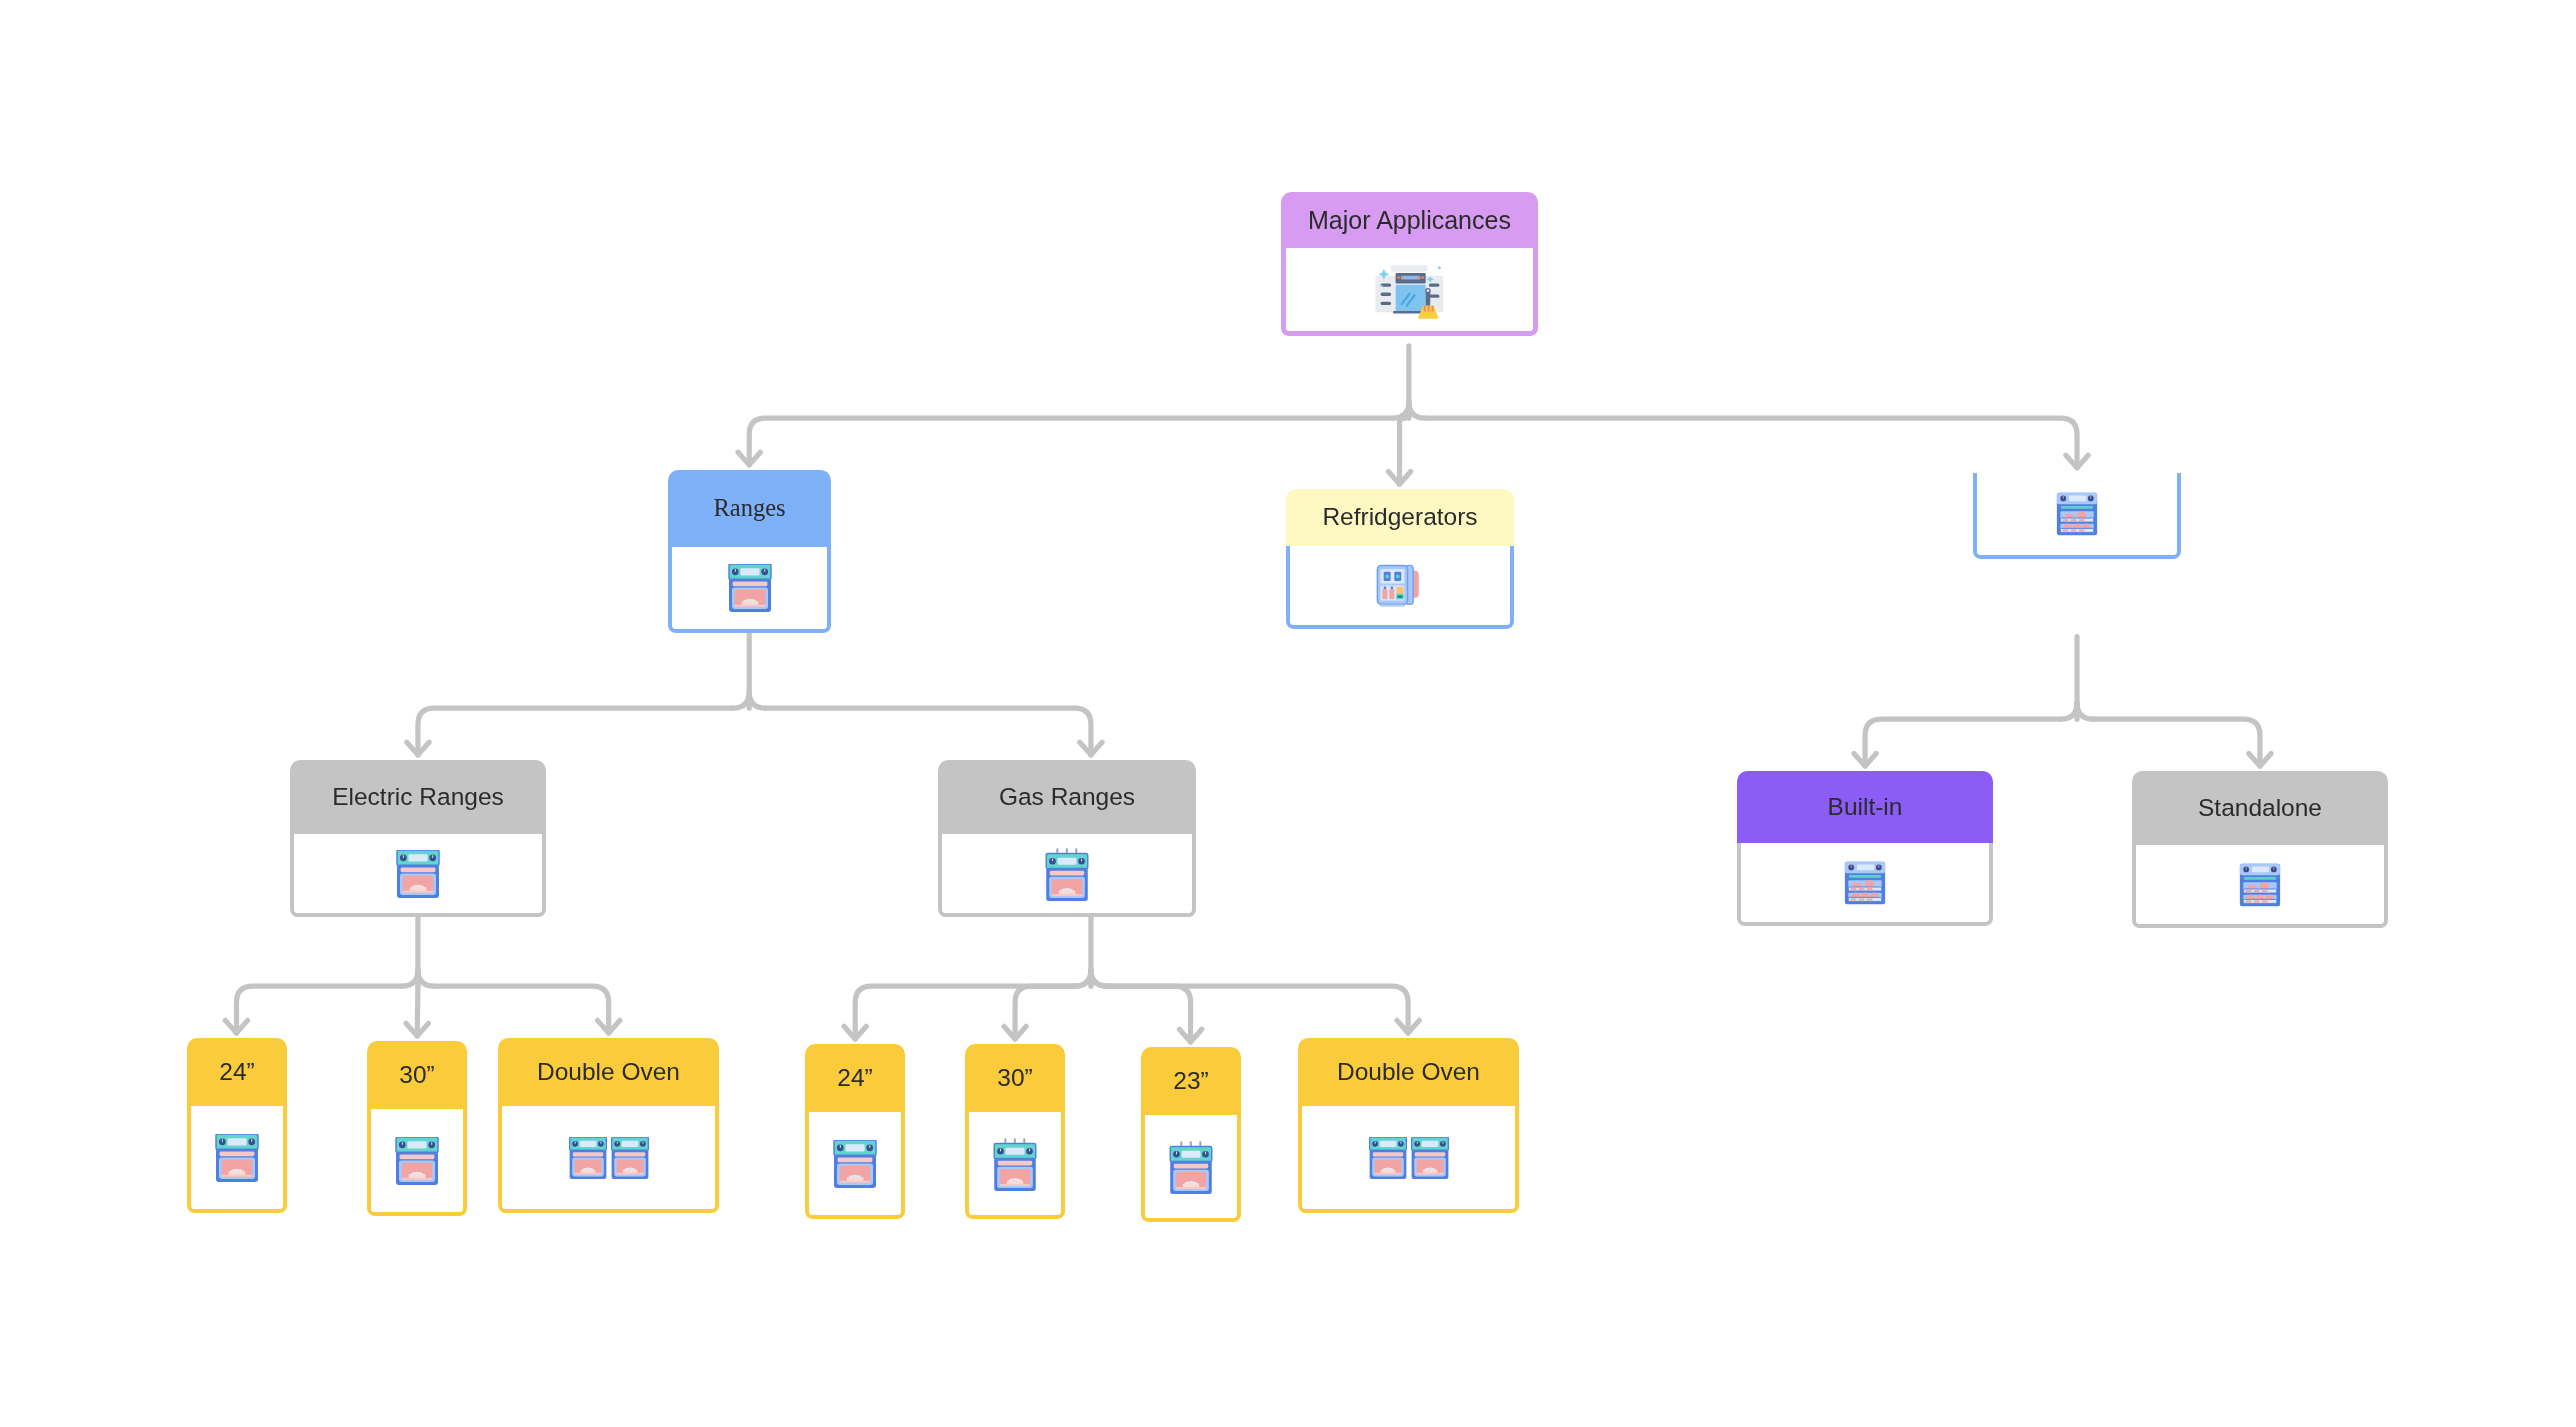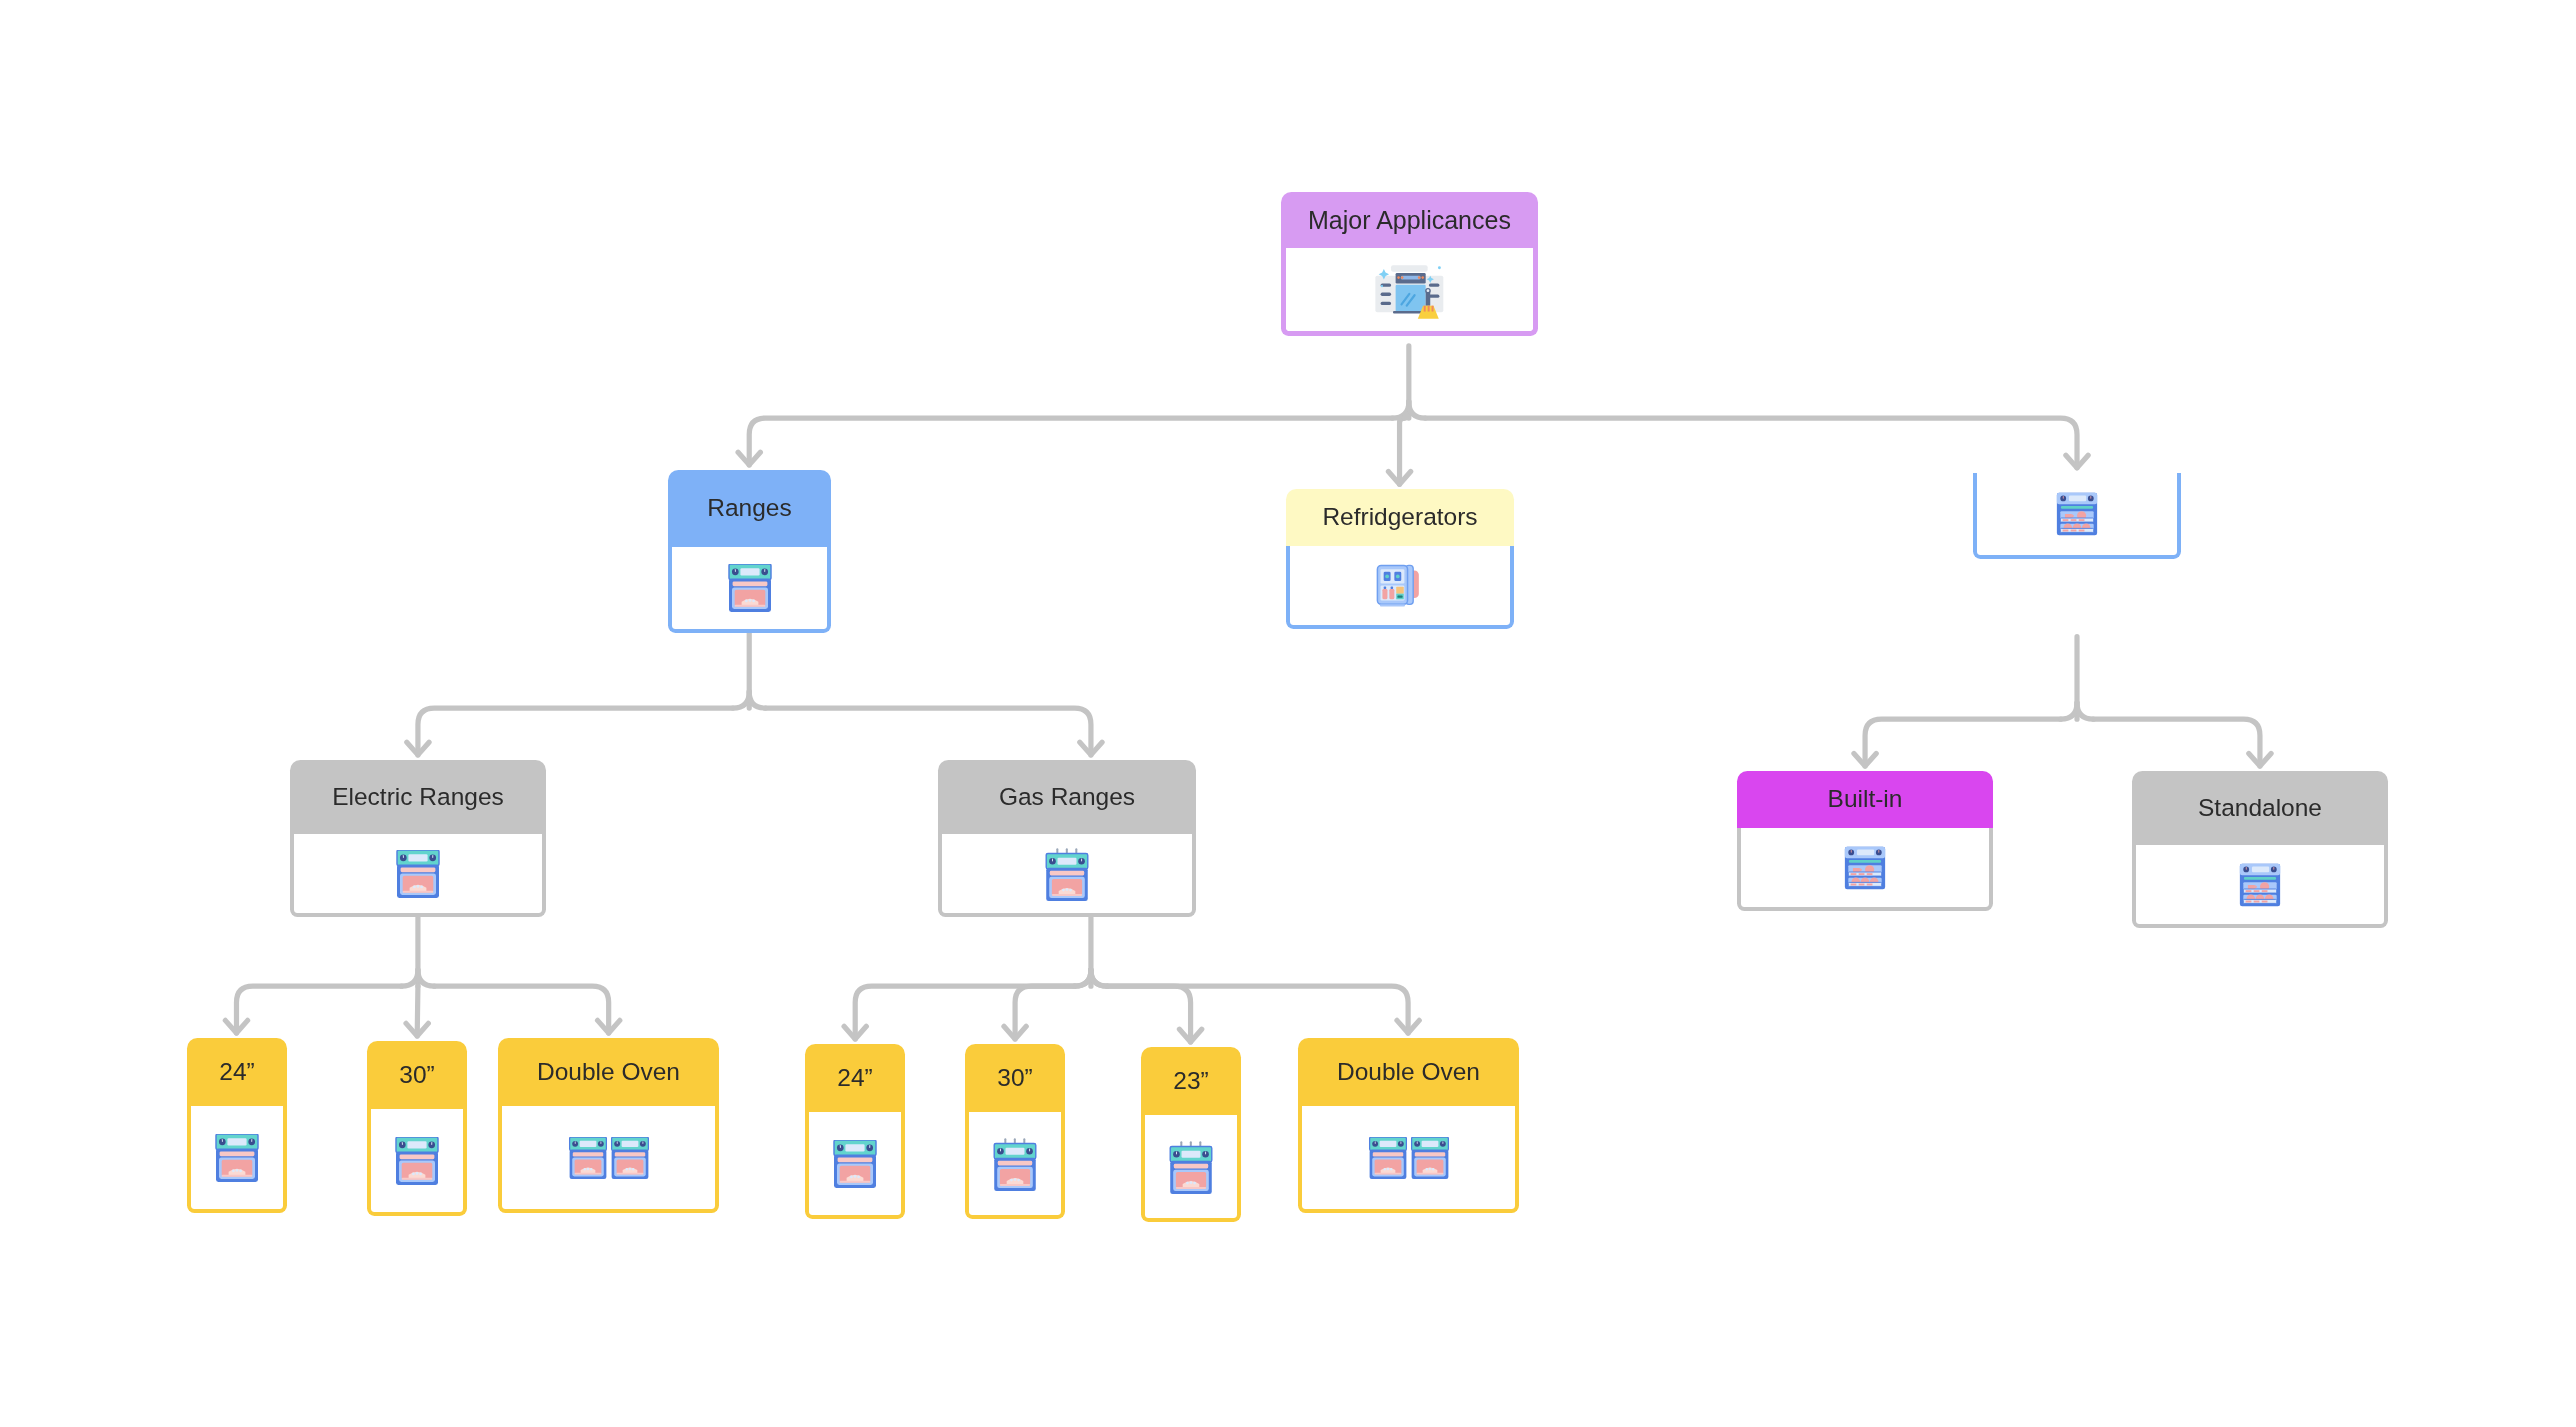--- a/index.html
+++ b/index.html
@@ -108,21 +108,21 @@
     <rect x="108" y="72" width="3" height="9" fill="#f08a5d"></rect>
     <path d="M35 16 l2.6 5.4 5.4 2.6 -5.4 2.6 -2.6 5.4 -2.6 -5.4 -5.4 -2.6 5.4 -2.6 z" fill="#7fd0f5"></path>
     <path d="M106 26 l1.8 3.8 3.8 1.8 -3.8 1.8 -1.8 3.8 -1.8 -3.8 -3.8 -1.8 3.8 -1.8 z" fill="#7fd0f5"></path>
     <circle cx="120" cy="14" r="2.2" fill="#7fd0f5"></circle>
     <circle cx="32" cy="42" r="1.8" fill="#7fd0f5"></circle>
   </svg>
         </span>
       </div>
     </div>
     <div class="node" style="left: 668px; top: 470px; width: 163px;">
-      <div class="head" style="background: rgb(126, 177, 247); height: 77px; font-size: 24.5px;">Ranges</div>
+      <div class="head" style="background: rgb(126, 177, 247); height: 77px; font-size: 24.5px; font-family: Liberation Serif, serif;">Ranges</div>
       <div class="body" style="height: 86px; border-color: rgb(126, 177, 247); border-width: 4.5px;">
         <span style="line-height: 0;">
           <svg class="ico" width="48" height="48" viewBox="0 0 80 80" fill="none" xmlns="http://www.w3.org/2000/svg">
 
     <rect x="5" y="0" width="70" height="26" rx="3" fill="#62d4cd"></rect>
     <rect x="5" y="0" width="70" height="26" rx="3" stroke="#4f7fe0" stroke-width="2.4"></rect>
     <rect x="24" y="7" width="32" height="12" rx="2" fill="#dce9fb"></rect>
     <circle cx="15.5" cy="13" r="5.6" fill="#3a4d8f"></circle>
     <rect x="14.8" y="8.2" width="1.6" height="5.2" rx="0.8" fill="#dce9fb"></rect>
     <circle cx="64.5" cy="13" r="5.6" fill="#3a4d8f"></circle>
@@ -247,21 +247,21 @@
     <path d="M26 74 q14 -10 28 0 v6 h-28 z" fill="#fbdad3"></path>
     <circle cx="34" cy="72.5" r="2.3" fill="#dce9fb"></circle>
     <circle cx="40" cy="71.8" r="2.3" fill="#dce9fb"></circle>
     <circle cx="46" cy="72.5" r="2.3" fill="#dce9fb"></circle>
     <rect x="14.5" y="79" width="51" height="3.4" rx="1.4" fill="#f8c8c6"></rect>
   </svg>
         </span>
       </div>
     </div>
     <div class="node" style="left: 1737px; top: 771px; width: 256px;">
-      <div class="head" style="background: #d946ef; height: 57px; font-size: 24.5px;">Built-in</div>
+      <div class="head" style="background: #8b5cf6; height: 72px; font-size: 24.5px;">Built-in</div>
       <div class="body" style="height: 83px; border-color: rgb(196, 196, 196); border-width: 4.5px;">
         <span style="line-height: 0;">
           <svg class="ico" width="46" height="46" viewBox="0 0 80 80" fill="none" xmlns="http://www.w3.org/2000/svg">
     <rect x="5" y="3" width="70" height="74" rx="4" fill="#4f7fe0"></rect>
     <rect x="5" y="3" width="70" height="20" rx="4" fill="#a9c8fa"></rect>
     <rect x="26" y="8" width="30" height="10" rx="2" fill="#dce9fb"></rect>
     <circle cx="16" cy="13" r="5" fill="#3a4d8f"></circle>
     <rect x="15.3" y="8.5" width="1.5" height="5" rx="0.7" fill="#f2a3a3"></rect>
     <circle cx="64" cy="13" r="5" fill="#3a4d8f"></circle>
     <rect x="63.3" y="8.5" width="1.5" height="5" rx="0.7" fill="#f2a3a3"></rect>

